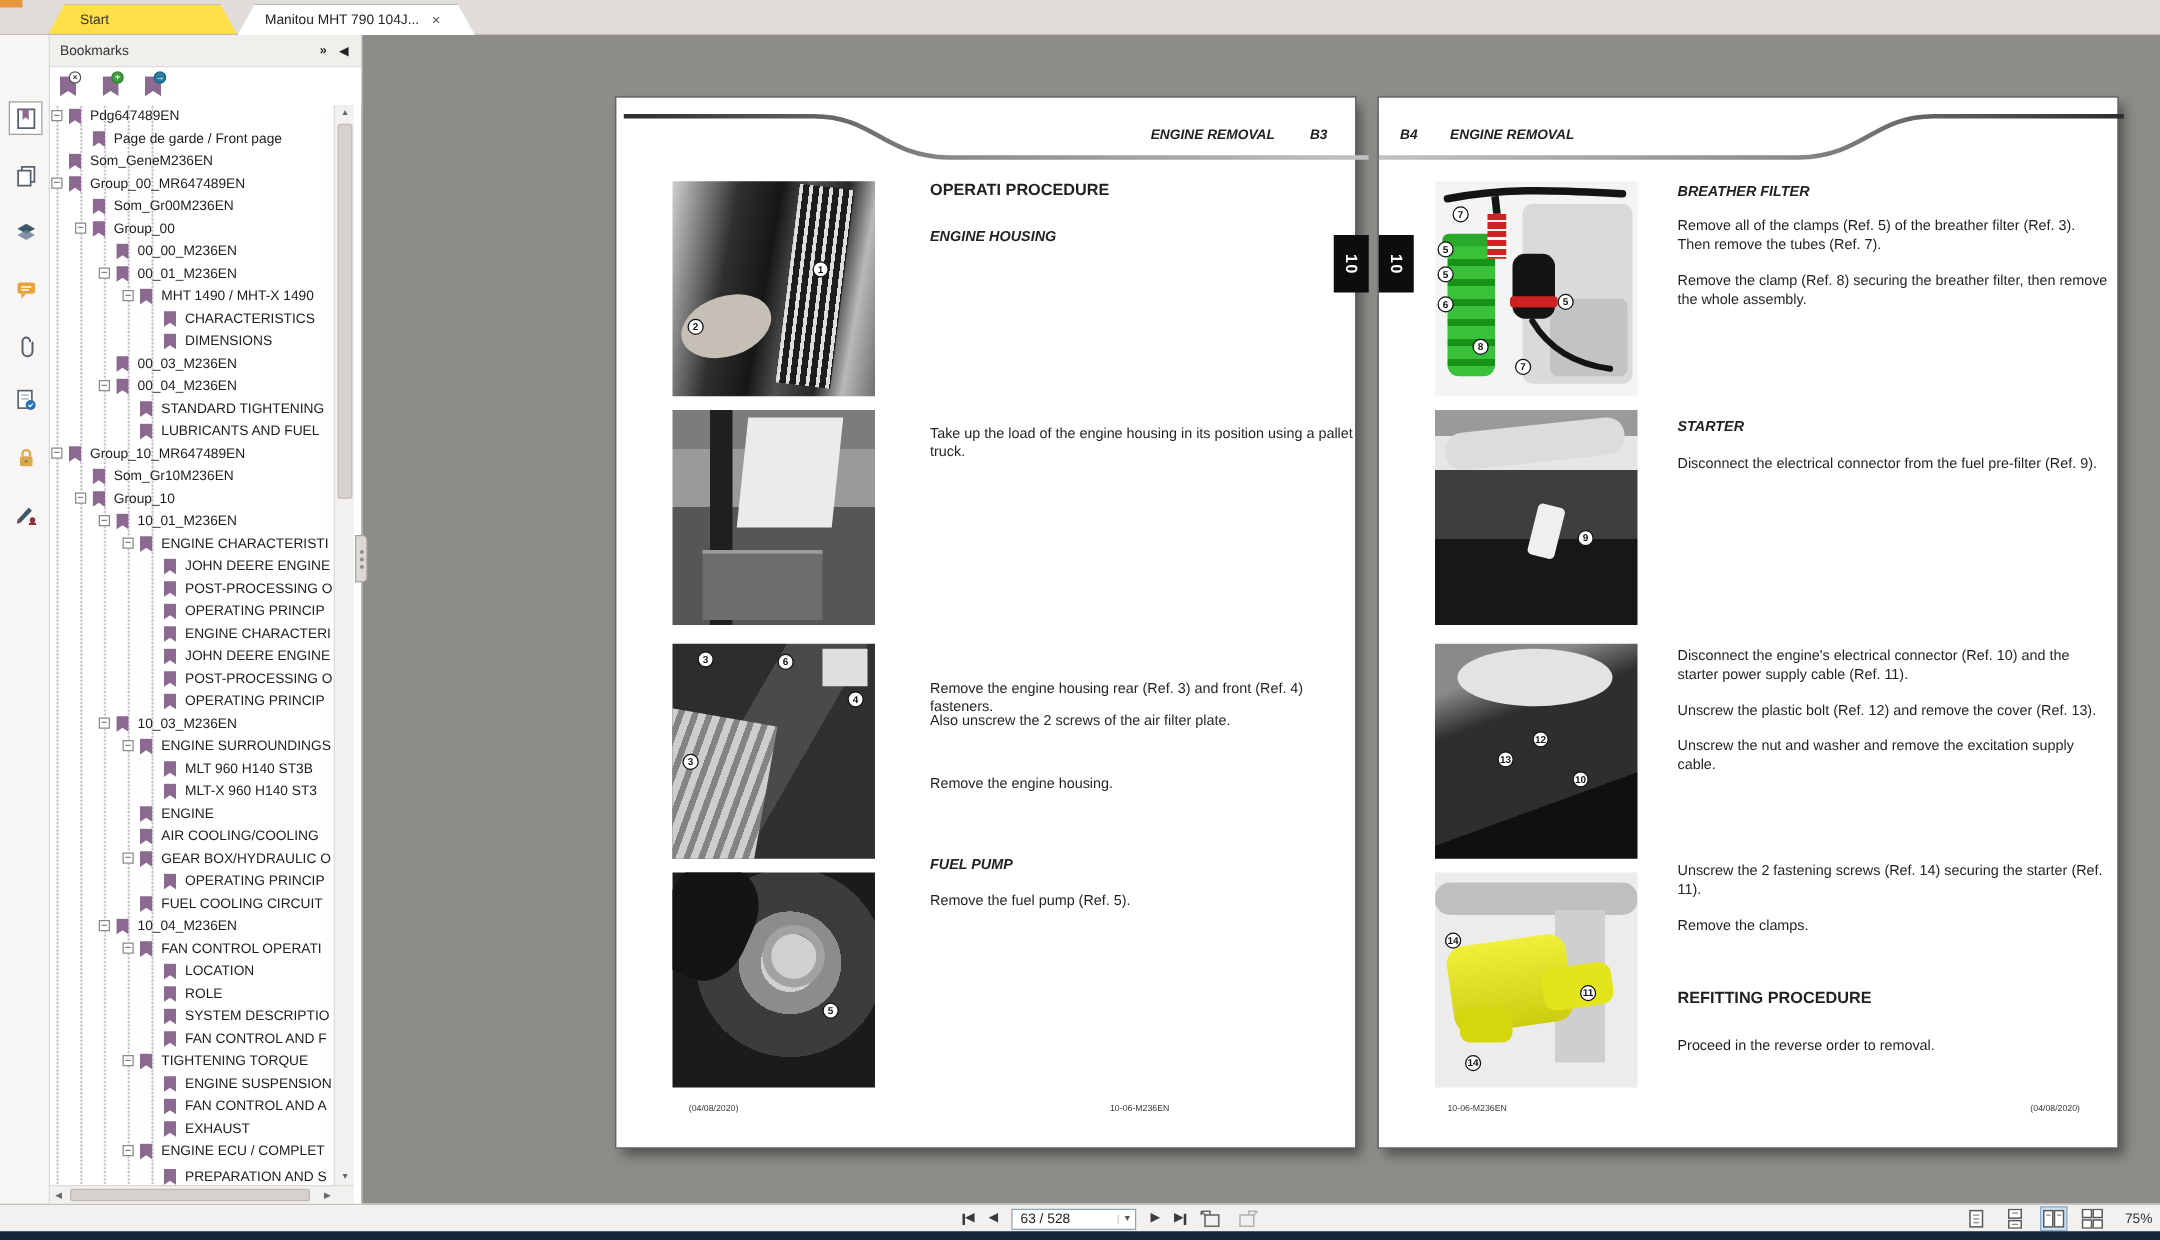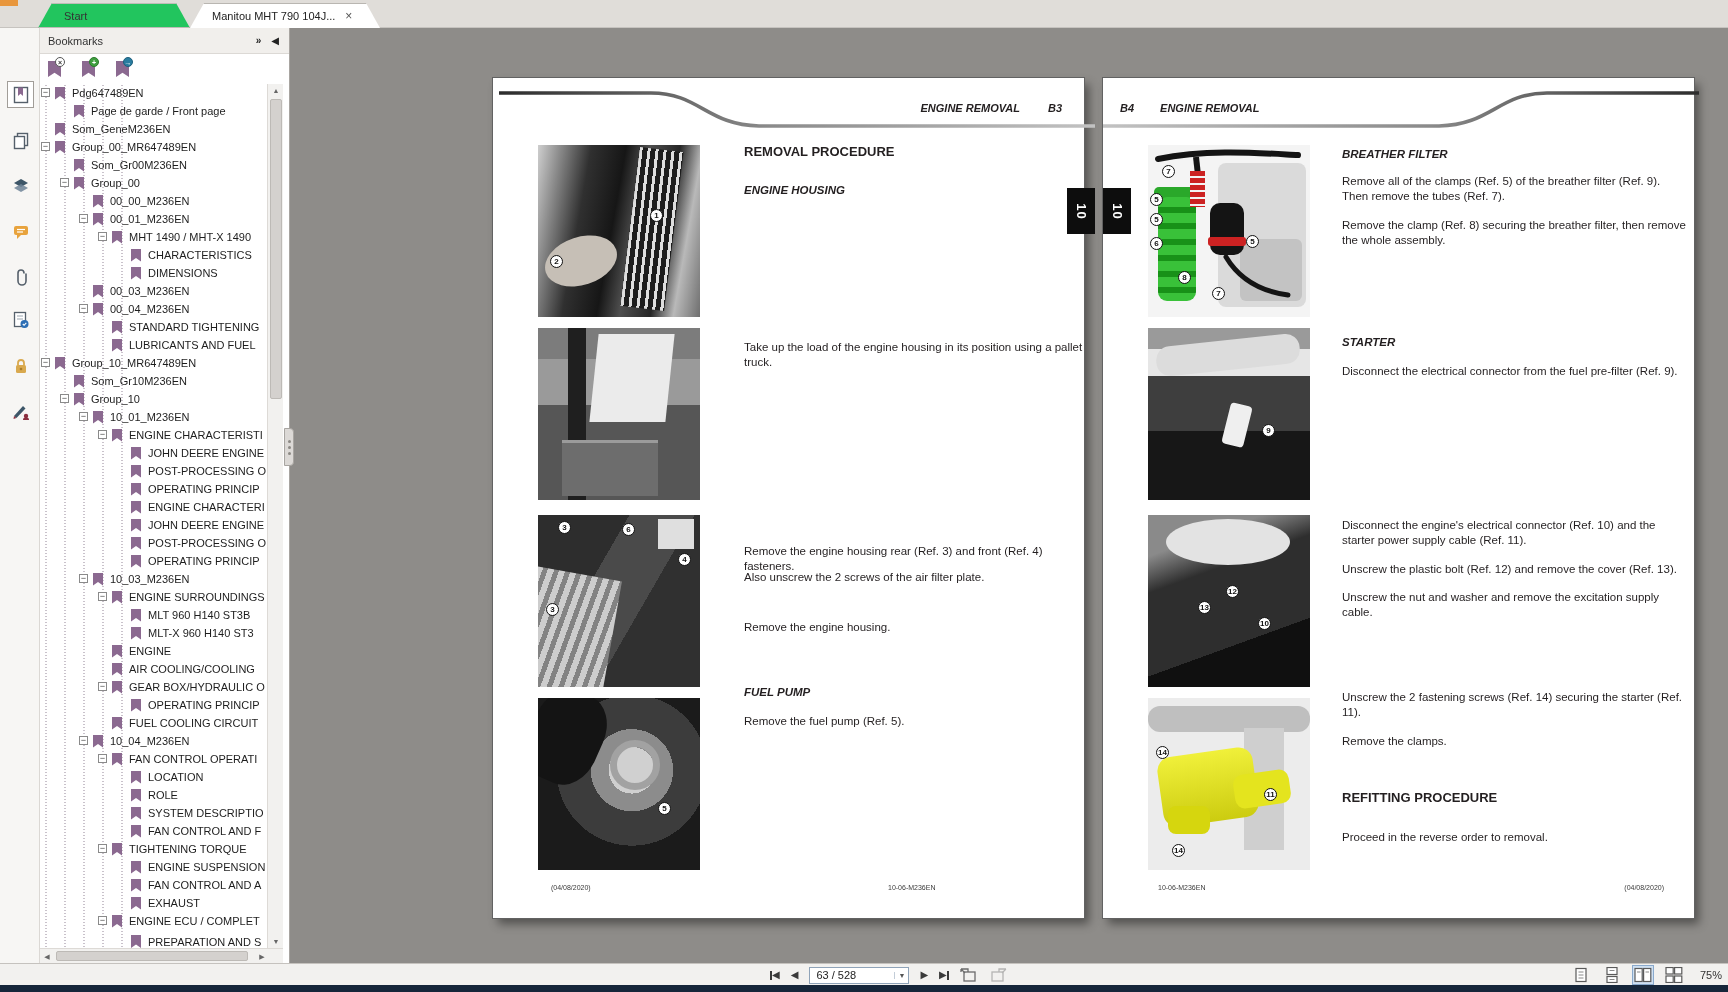--- a/index.html
+++ b/index.html
@@ -5,21 +5,21 @@
   html,body{margin:0;padding:0;background:#cfcdca;}
   *{box-sizing:border-box;}
   #stage{position:relative;width:1728px;height:992px;overflow:hidden;
          font-family:"Liberation Sans",sans-serif;background:#ecebe9;}
 
   
   .tabbar{position:absolute;left:0;top:0;width:1728px;height:28px;background:#e0ddd9;border-bottom:1px solid #c6c3bf;}
   .orange-corner{position:absolute;left:0;top:0;width:18px;height:6px;background:#e8963c;}
   .tab{position:absolute;top:3px;height:25px;clip-path:polygon(14px 0,calc(100% - 14px) 0,100% 100%,0 100%);
        display:flex;align-items:center;font-size:11px;color:#333;}
-  .tab-inactive{left:38px;width:152px;background:#22c55e;box-shadow:inset 0 0 0 1px #bfbcb7;padding-left:26px;}
+  .tab-inactive{left:38px;width:152px;background:#fde047;box-shadow:inset 0 0 0 1px #bfbcb7;padding-left:26px;}
   .tab-active{left:190px;width:190px;background:#ffffff;box-shadow:inset 0 1px 0 #b9b6b1;padding-left:22px;color:#222;}
   .tab-close{margin-left:10px;font-size:12px;color:#555;line-height:10px;}
 
   
   .toolstrip{position:absolute;left:0;top:28px;width:40px;height:935px;background:#f7f6f4;border-right:1px solid #dbd8d4;}
   .tool{position:absolute;left:7px;width:27px;height:27px;display:flex;align-items:center;justify-content:center;}
   .tool.active{background:#ffffff;border:1px solid #a19d98;}
   .tool svg{display:block;}
 
   
@@ -500,21 +500,21 @@
           <span class="callout" style="left: 84px; top: 8px;">6</span>
           <span class="callout" style="left: 140px; top: 38px;">4</span>
           <span class="callout" style="left: 8px; top: 88px;">3</span>
         </div>
       <div class="photo ph4 ph-l4">
         <div class="hose"></div>
         <div class="ring"></div>
       <span class="callout" style="left: 120px; top: 104px;">5</span>
         </div>
 
-      <div class="sec-h1 txl" style="top:66px;">REMOVAL PROCEDURE</div>
+      <div class="sec-h1 txl" style="top:66px;">OPERATI PROCEDURE</div>
       <div class="sec-h2 txl" style="top:106px;">ENGINE HOUSING</div>
       <div class="body-p txl" style="top:262px;">Take up the load of the engine housing in its position using a pallet truck.</div>
       <div class="body-p txl" style="top:466px;">Remove the engine housing rear (Ref. 3) and front (Ref. 4) fasteners.</div>
       <div class="body-p txl" style="top:492px;">Also unscrew the 2 screws of the air filter plate.</div>
       <div class="body-p txl" style="top:522px;margin-top:20px;">Remove the engine housing.</div>
       <div class="sec-h2 txl" style="top:608px;">FUEL PUMP</div>
       <div class="body-p txl" style="top:636px;">Remove the fuel pump (Ref. 5).</div>
 
       <div class="page-footer" style="left:58px;">(04/08/2020)</div>
       <div class="page-footer" style="left:395px;">10-06-M236EN</div>
@@ -573,21 +573,21 @@
         <div class="pipe2"></div>
         <div class="y1"></div>
         <div class="y2"></div>
         <div class="y3"></div>
       <span class="callout" style="left: 8px; top: 48px;">14</span>
           <span class="callout" style="left: 116px; top: 90px;">11</span>
           <span class="callout" style="left: 24px; top: 146px;">14</span>
         </div>
 
       <div class="sec-h2 txr" style="top:70px;">BREATHER FILTER</div>
-      <div class="body-p txr" style="top:96px;">Remove all of the clamps (Ref. 5) of the breather filter (Ref. 9). Then remove the tubes (Ref. 7).</div>
+      <div class="body-p txr" style="top:96px;">Remove all of the clamps (Ref. 5) of the breather filter (Ref. 3). Then remove the tubes (Ref. 7).</div>
       <div class="body-p txr" style="top:140px;">Remove the clamp (Ref. 8) securing the breather filter, then remove the whole assembly.</div>
       <div class="sec-h2 txr" style="top:258px;">STARTER</div>
       <div class="body-p txr" style="top:286px;">Disconnect the electrical connector from the fuel pre-filter (Ref. 9).</div>
       <div class="body-p txr" style="top:440px;">Disconnect the engine's electrical connector (Ref. 10) and the starter power supply cable (Ref. 11).</div>
       <div class="body-p txr" style="top:484px;">Unscrew the plastic bolt (Ref. 12) and remove the cover (Ref. 13).</div>
       <div class="body-p txr" style="top:512px;">Unscrew the nut and washer and remove the excitation supply cable.</div>
       <div class="body-p txr" style="top:612px;">Unscrew the 2 fastening screws (Ref. 14) securing the starter (Ref. 11).</div>
       <div class="body-p txr" style="top:656px;">Remove the clamps.</div>
       <div class="sec-h1 txr" style="top:712px;">REFITTING PROCEDURE</div>
       <div class="body-p txr" style="top:752px;">Proceed in the reverse order to removal.</div>

